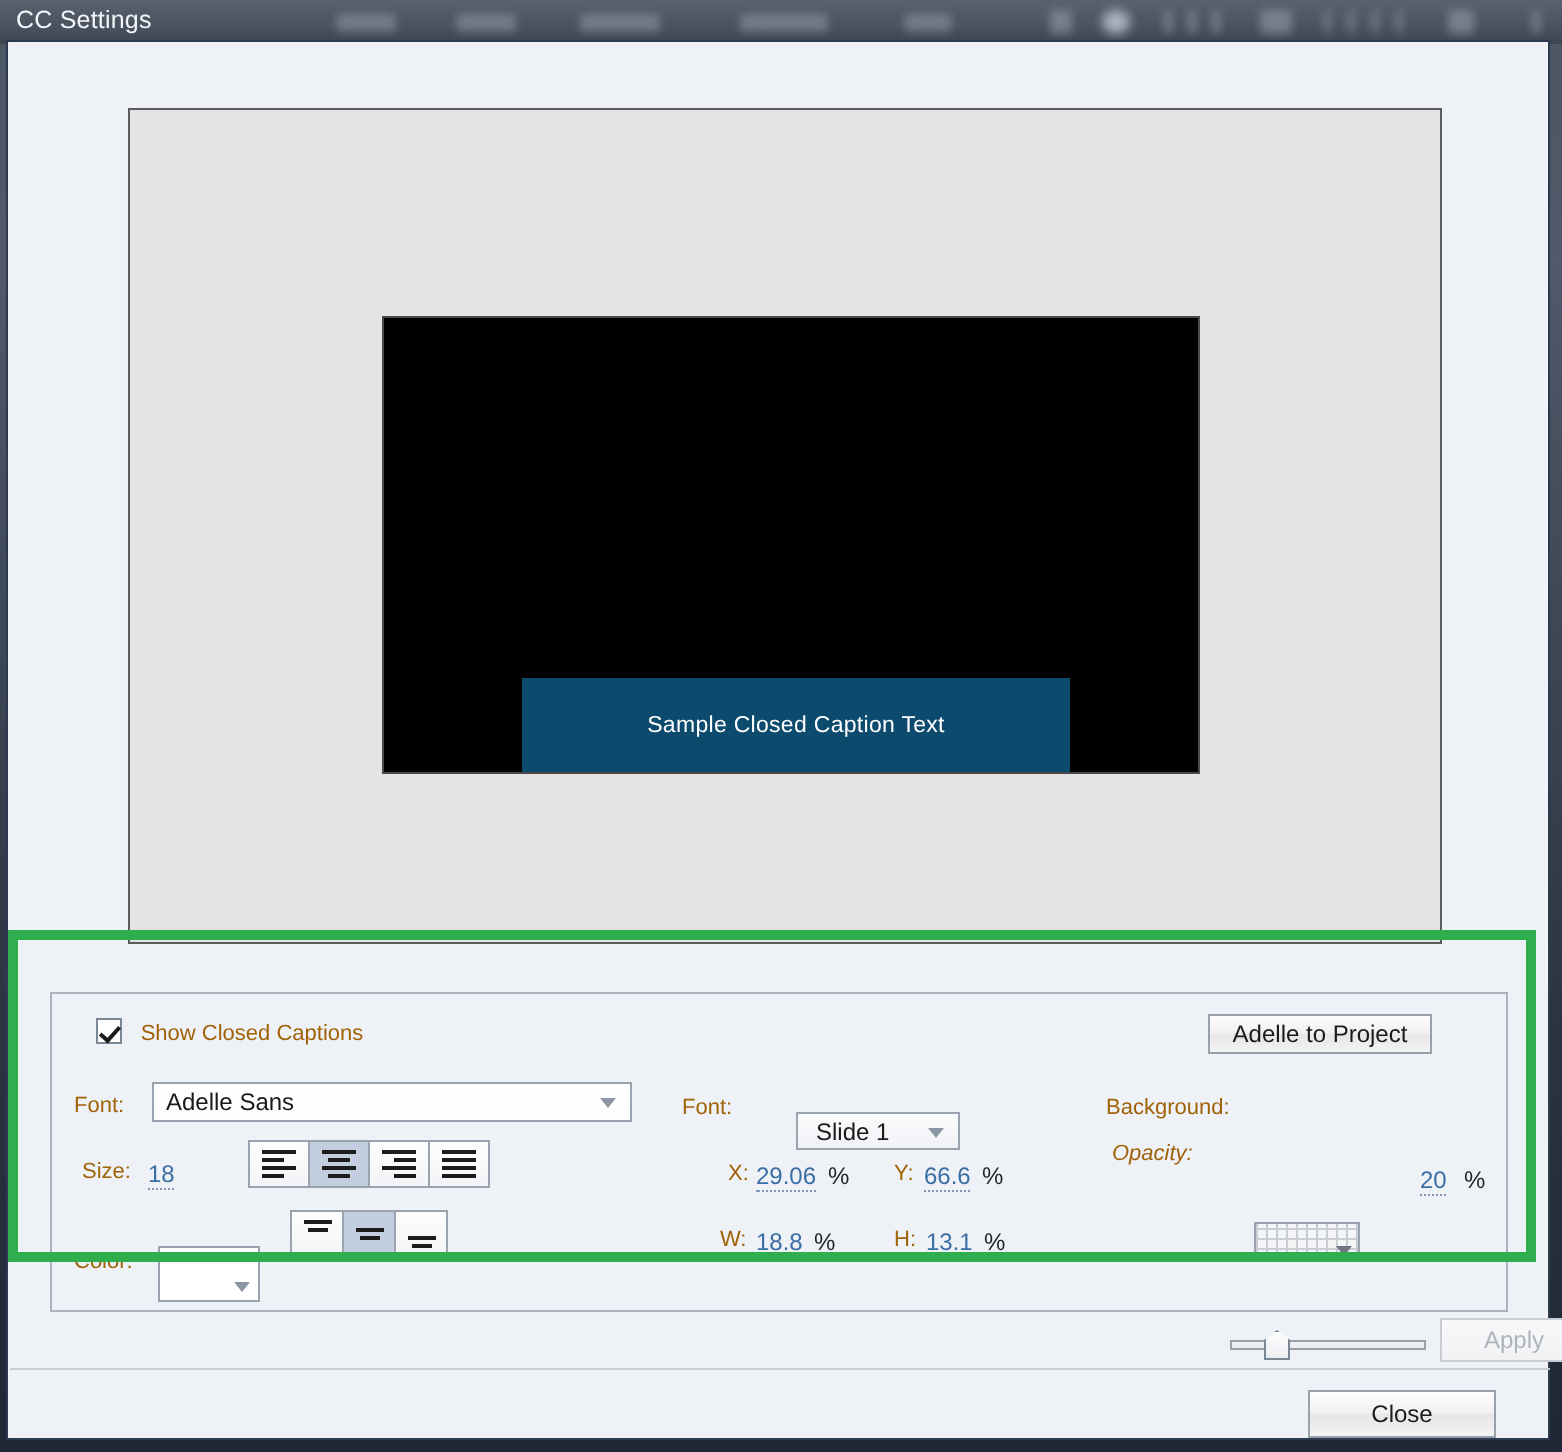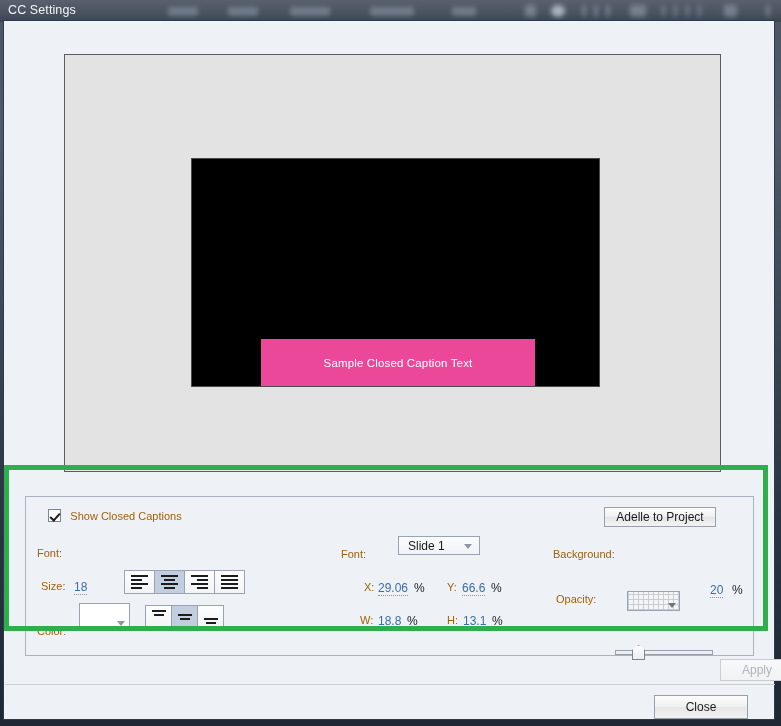--- a/index.html
+++ b/index.html
@@ -88,21 +88,21 @@
     background: #000000;
     border: 1px solid #4a4a4a;
     box-sizing: border-box;
   }
   #caption-box {
     position: absolute;
     left: 69px;
     top: 180px;
     width: 274px;
     height: 47px;
-    background: #ec4899;
+    background: #0c4a6e;
     display: flex;
     align-items: center;
     justify-content: center;
   }
   #caption-text {
     color: #ffffff;
     font-size: 11.5px;
     letter-spacing: 0.15px;
     text-align: center;
   }
@@ -382,20 +382,24 @@
   </div>
 
   <div id="settings-panel">
 
     <div class="abs" style="left:22px; top:12px;">
       <span class="chk-box"></span>
       <span class="lbl" style="margin-left:6px;">Show Closed Captions</span>
     </div>
 
     <div class="abs lbl" style="left:11px; top:50px;">Font:</div>
+    <div class="abs combo" id="font-combo" style="left:50px; top:44px; width:240px; height:20px;">
+      <span class="combo-text">Adelle Sans</span>
+      <span class="chev"></span>
+    </div>
 
     <div class="abs lbl" style="left:15px; top:83px;">Size:</div>
     <span class="abs link-val" style="left:48px; top:83px;">18</span>
 
     <div class="abs seg-group" style="left:98px; top:73px;">
       <div class="seg al-l">
           <i></i>
           <i></i>
           <i></i>
           <i></i>
@@ -465,21 +469,21 @@
 
     <div class="abs btn" id="reset-btn" style="left:578px; top:10px; width:112px; height:20px;">
       <span>Adelle to Project</span>
     </div>
 
     <div class="abs lbl" style="left:527px; top:51px;">Background:</div>
     <div class="abs" id="bg-swatch" style="left:601px; top:47px;">
       <span class="chev"></span>
     </div>
 
-    <div class="abs lbl" style="left:530px; top:96px;">Opacity:</div>
+    <div class="abs lbl" style="left:530px; top:74px;font-style:italic;">Opacity:</div>
     <div class="abs" id="opacity-slider" style="left:589px; top:80px;">
       <div id="opacity-track"></div>
       <div id="opacity-thumb"></div>
     </div>
     <span class="abs link-val" style="left:684px; top:86px;">20</span>
     <span class="abs pct" style="left:706px; top:86px;">%</span>
   </div>
 
   <div id="footer-sep"></div>
 

